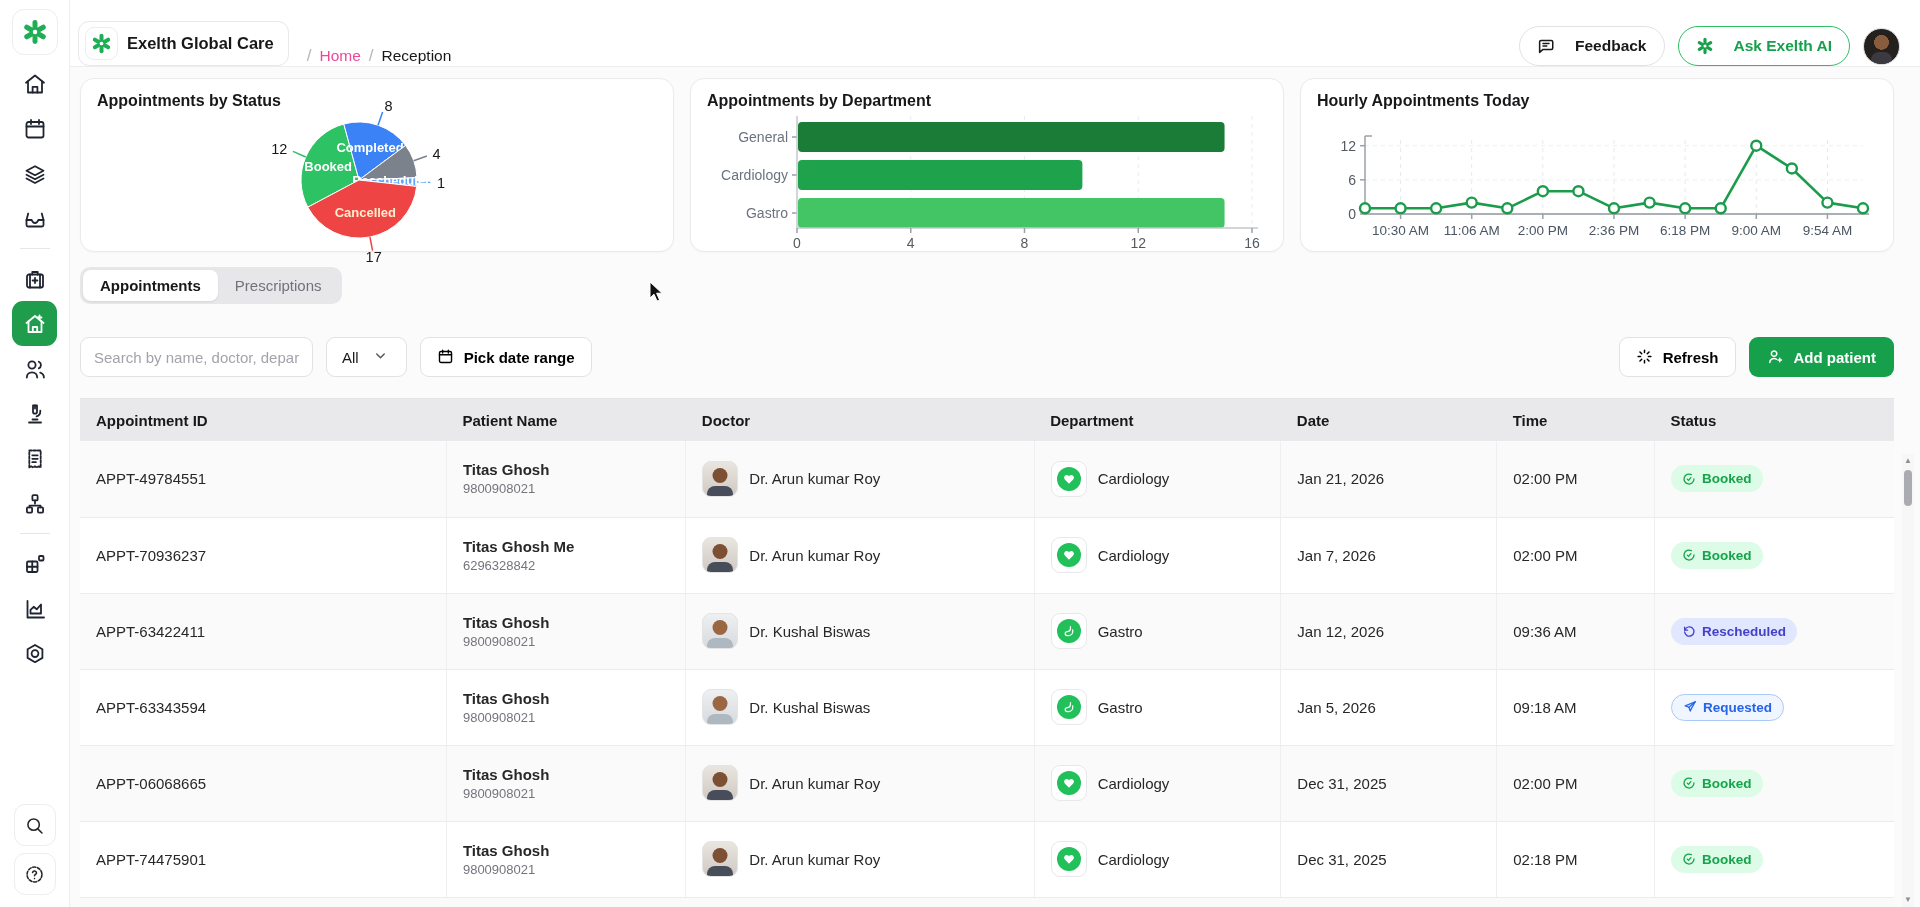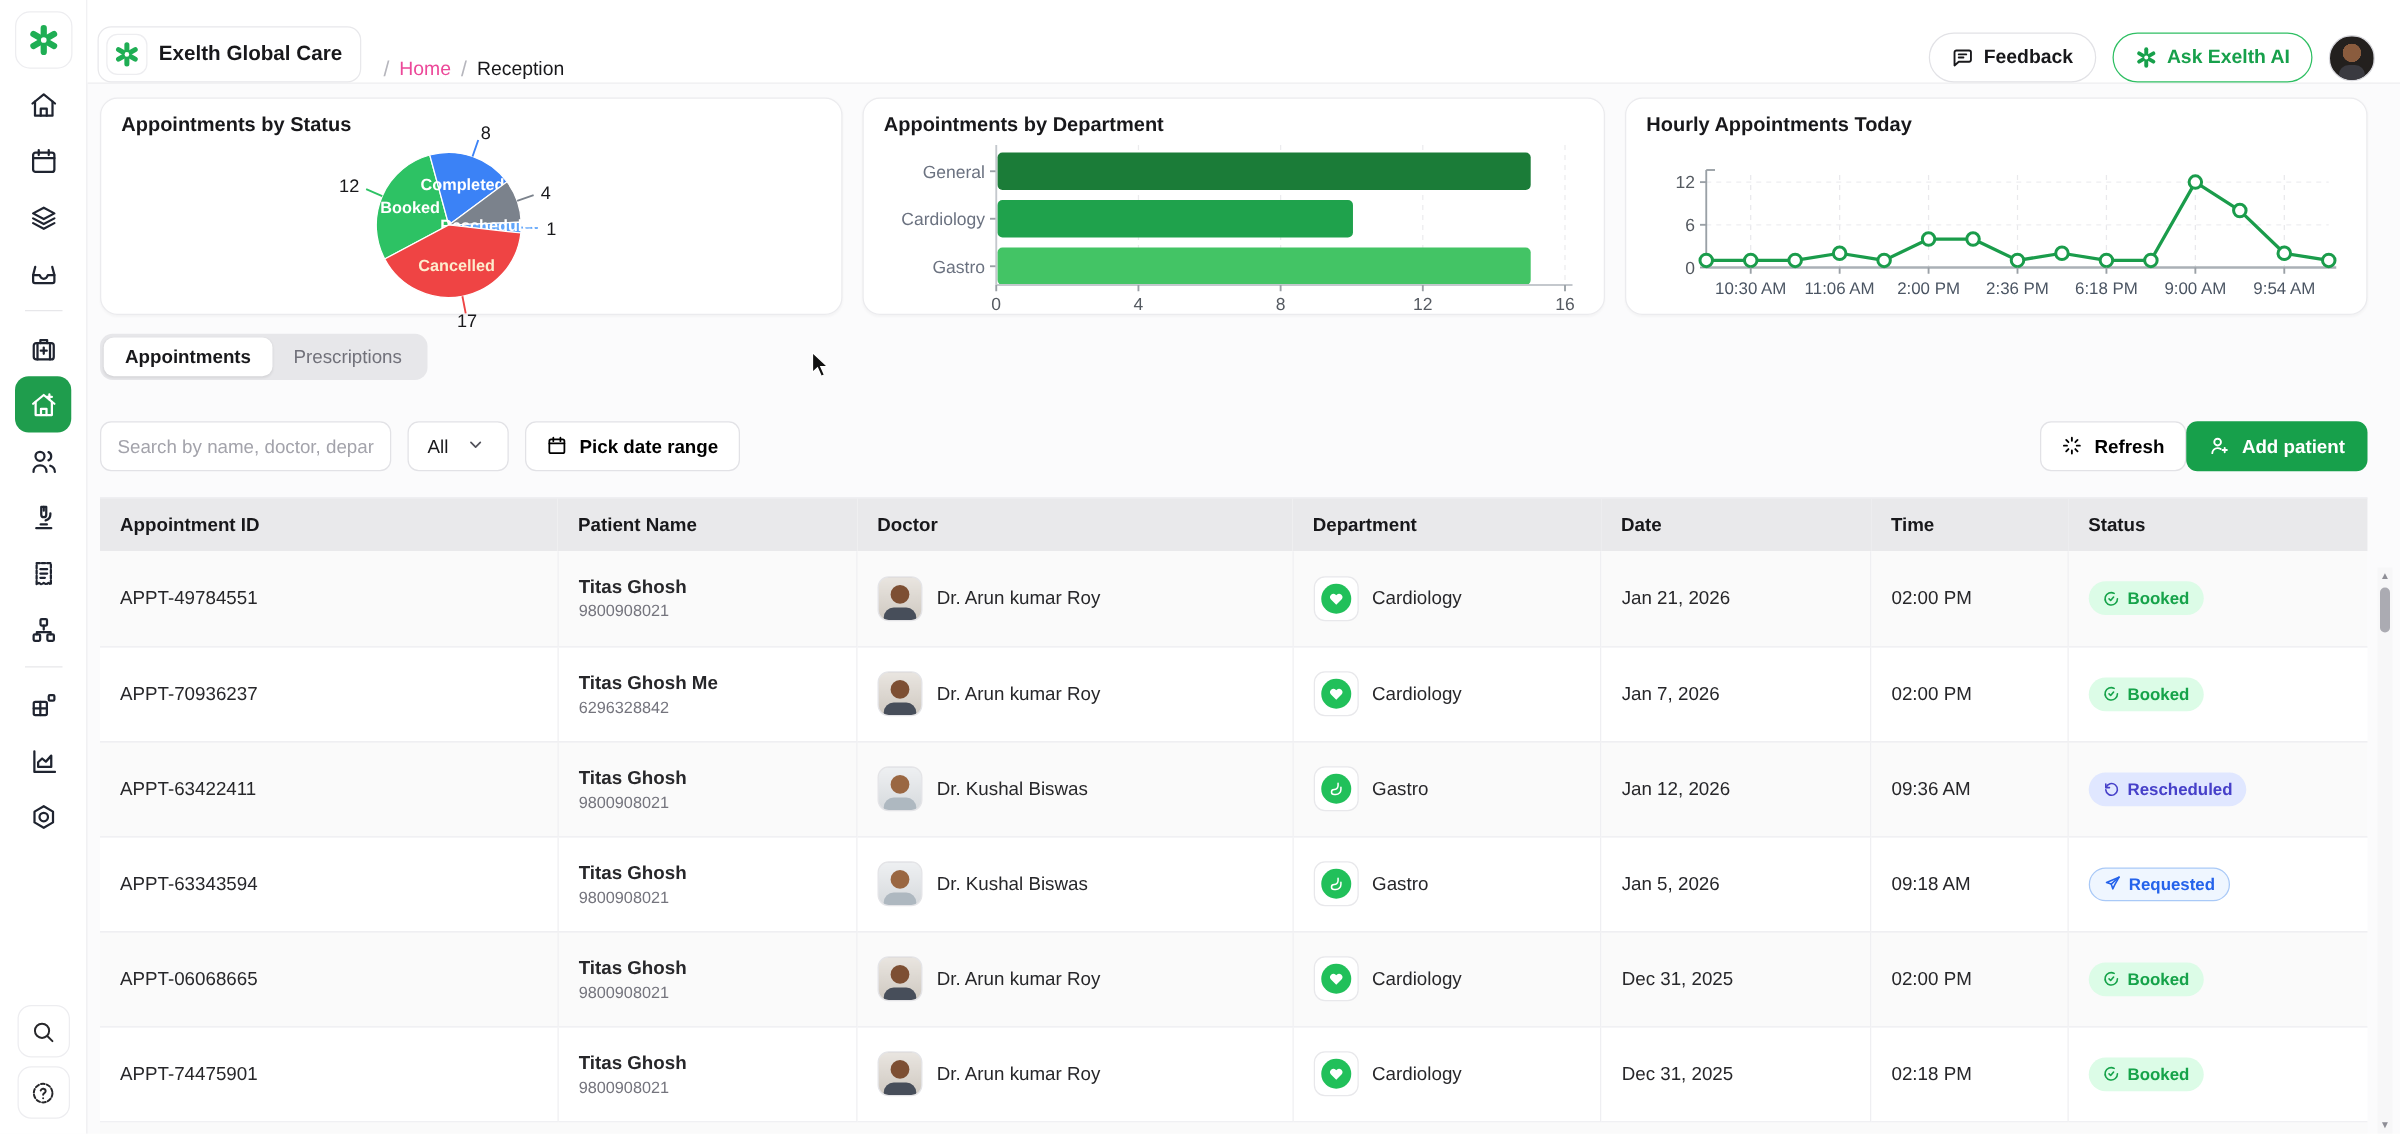--- a/index.html
+++ b/index.html
@@ -23,21 +23,21 @@
   .main-col { flex:1; display:flex; flex-direction:column; min-width:0; }
   .topbar { height:67px; background:#fff; border-bottom:1px solid #ededf0; display:flex; align-items:flex-end; padding:0 20px 0 8px; gap:10px; flex-shrink:0; }
   .brand-pill { display:flex; align-items:center; gap:9px; border:1px solid #e8e8eb; border-radius:11px; padding:5px 14px 5px 6px; height:45px; background:#fff; }
   .brand-logo { width:33px; height:33px; border:1px solid #ededf0; border-radius:9px; display:flex; align-items:center; justify-content:center; }
   .brand-name { font-weight:700; font-size:16.5px; }
   .crumbs { display:flex; align-items:center; gap:8px; margin-left:8px; font-size:15.5px; }
   .crumb-sep { color:#b6b6bd; font-size:17px; }
   .crumb-muted { color:#ec4899; }
   .crumb-current { color:#18181b; }
   .topbar-right { margin-left:auto; display:flex; align-items:center; gap:13px; }
-  .pill-btn { display:flex; align-items:center; gap:8px; height:40px; padding:0 17px; border-radius:999px; border:1px solid #e2e2e6; background:#fff; font-size:15.5px; font-weight:600; color:#18181b; cursor:pointer; }
+  .pill-btn { display:flex; align-items:center; gap:20px; height:40px; padding:0 17px; border-radius:999px; border:1px solid #e2e2e6; background:#fff; font-size:15.5px; font-weight:600; color:#18181b; cursor:pointer; }
   .pill-btn svg { width:18px; height:18px; }
   .ai-btn { border:1.5px solid #2fbf63; color:#17a04b; }
   .avatar { width:37px; height:37px; border-radius:50%; background:radial-gradient(circle at 50% 38%, #8a5c3e 0 26%, #23201e 27% 100%); border:1px solid #d9d9de; position:relative; overflow:hidden; }
   .avatar:after { content:""; position:absolute; left:7px; right:7px; bottom:-4px; height:16px; background:#3a3a40; border-radius:8px 8px 0 0; }
 
   
   .content { flex:1; padding:11px 26px 0 10px; position:relative; }
   .cards { display:flex; gap:16px; margin-bottom:15px; }
   .card { flex:1; height:174px; background:#fff; border:1px solid #ebebee; border-radius:14px; padding:13px 16px 0 16px; box-shadow:0 1px 2px rgba(0,0,0,.03); overflow:visible; }
   .card-title { font-size:16px; font-weight:700; margin-bottom:2px; }
@@ -50,21 +50,21 @@
   .tab.active { background:#fff; color:#18181b; font-weight:600; box-shadow:0 1px 2px rgba(0,0,0,.08); }
 
   
   .toolbar { display:flex; align-items:center; gap:13px; margin-bottom:21px; }
   .search-input { width:233px; height:40px; border:1px solid #e2e2e6; border-radius:9px; padding:0 13px; font-size:15px; font-family:inherit; color:#18181b; background:#fff; }
   .search-input::placeholder { color:#a3a3ab; }
   .select-btn { display:flex; align-items:center; gap:14px; height:40px; padding:0 15px; border:1px solid #e2e2e6; border-radius:9px; background:#fff; font-size:15px; font-weight:500; cursor:pointer; }
   .select-btn svg { width:15px; height:15px; color:#52525b; }
   .tool-btn { display:flex; align-items:center; gap:9px; height:40px; padding:0 16px; border:1px solid #e2e2e6; border-radius:9px; background:#fff; font-size:15px; font-weight:600; cursor:pointer; }
   .tool-btn svg { width:17px; height:17px; }
-  .toolbar-right { margin-left:auto; display:flex; }
+  .toolbar-right { margin-left:auto; display:flex; gap:13px; }
   .add-btn { display:flex; align-items:center; gap:9px; height:40px; padding:0 18px; border:none; border-radius:9px; background:#17a04b; color:#fff; font-size:15px; font-weight:600; cursor:pointer; }
   .add-btn svg { width:17px; height:17px; }
 
   
   .table-wrap { border-top:1px solid #e4e4e7; }
   table { width:100%; border-collapse:collapse; table-layout:fixed; background:#fff; }
   thead th { background:#e9e9eb; text-align:left; font-size:15px; font-weight:700; color:#18181b; padding:11px 16px; height:42px;margin-top:44px; }
   col.c-id{width:20.2%} col.c-patient{width:13.2%} col.c-doctor{width:19.2%} col.c-dept{width:13.6%} col.c-date{width:11.9%} col.c-time{width:8.7%} col.c-status{width:13.2%}
   tbody td { height:76px; padding:10px 16px; border-bottom:1px solid #ececef; border-left:1px solid #efeff2; font-size:15px; color:#27272a; vertical-align:middle; }
   tbody td:first-child { border-left:none; }

